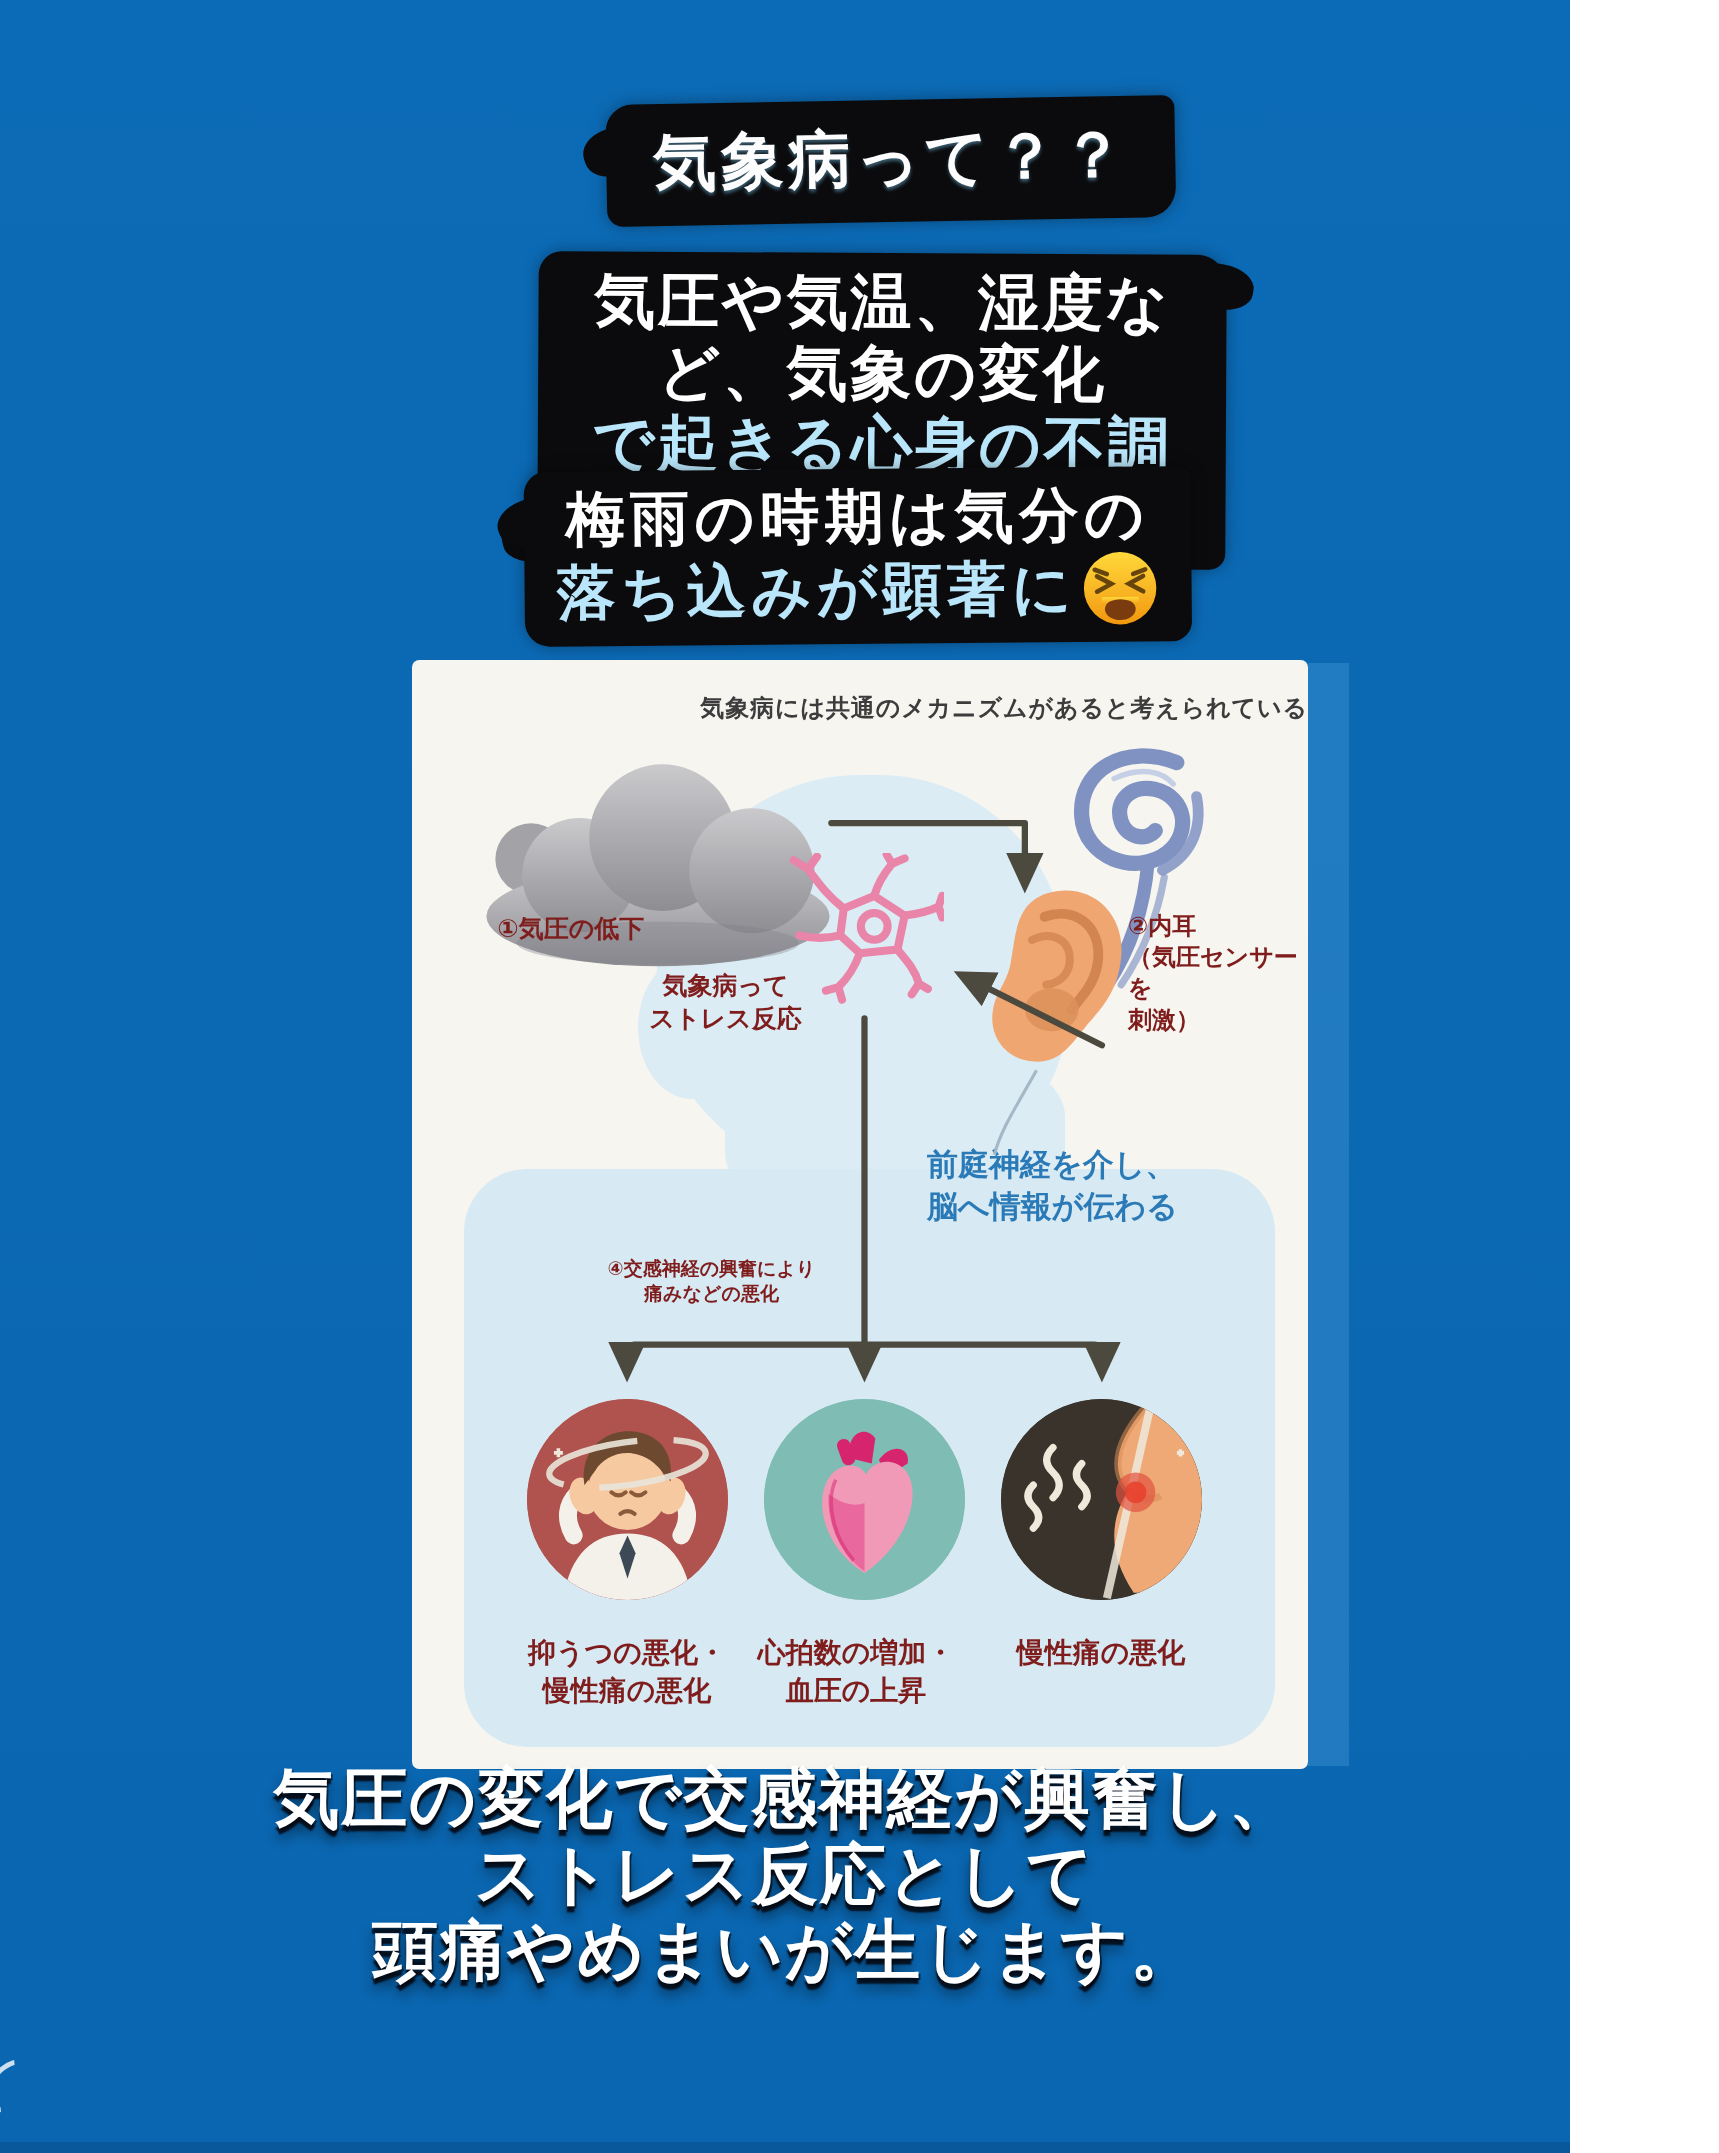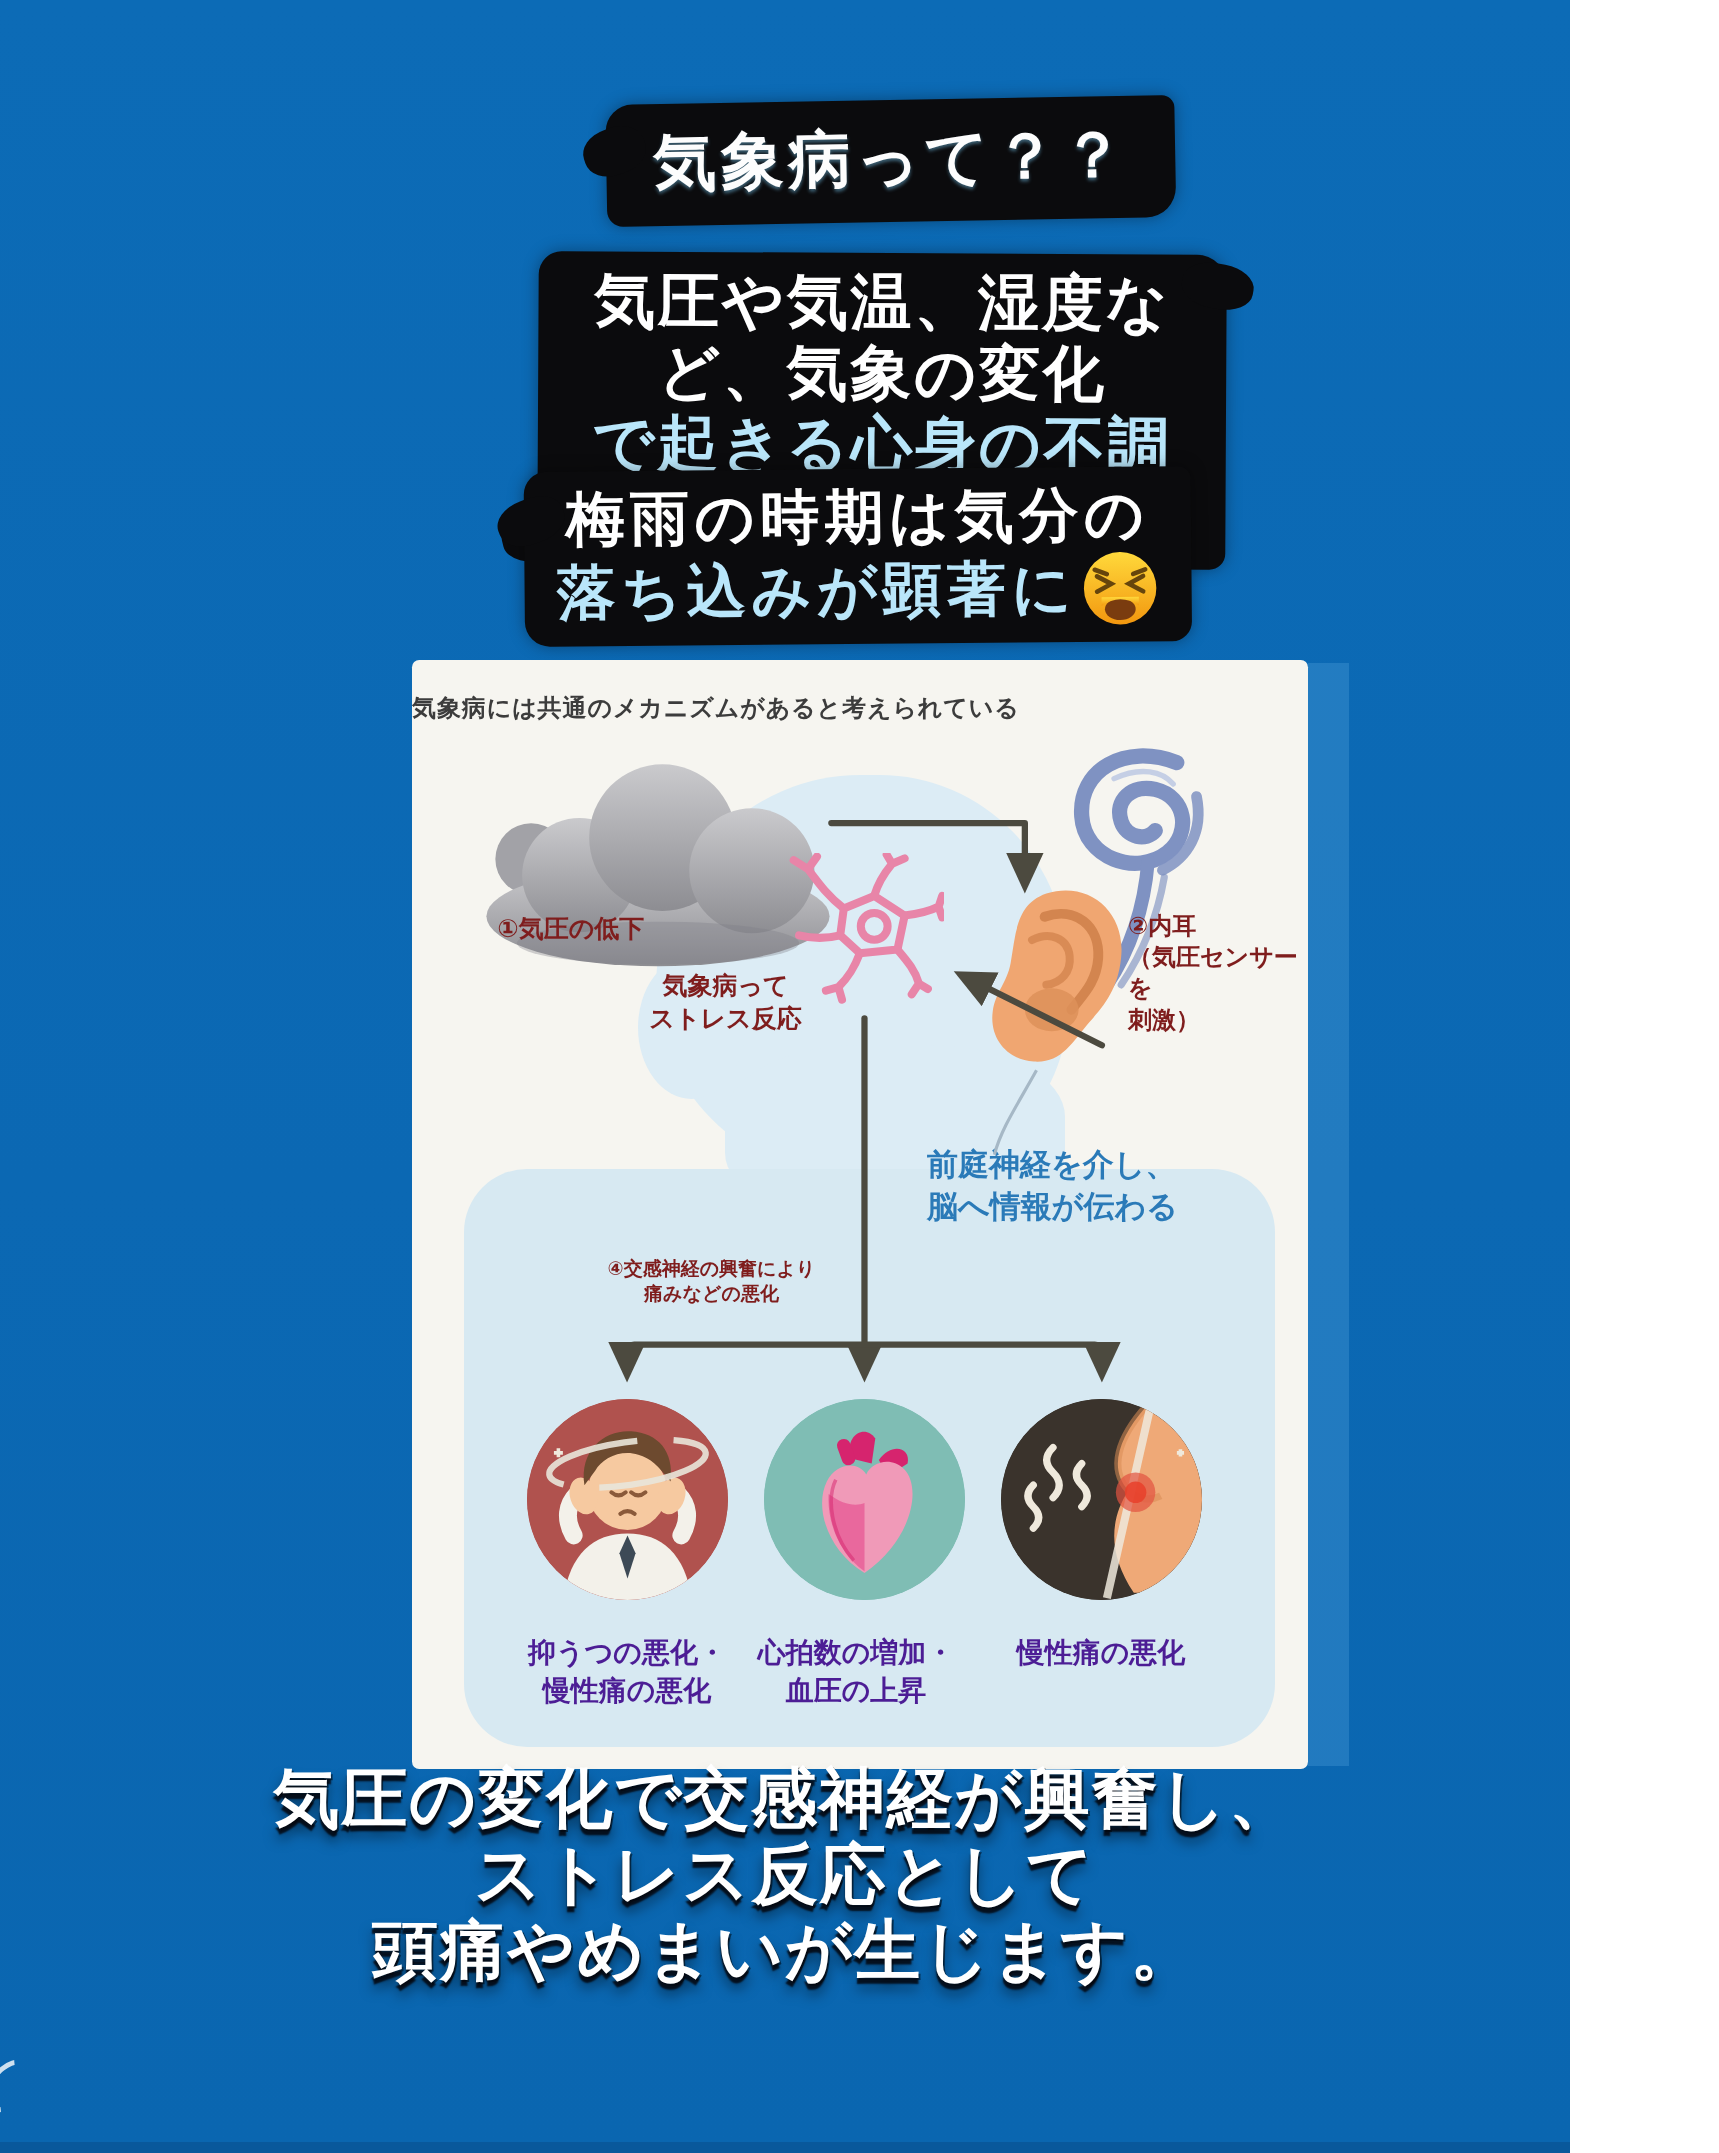--- a/index.html
+++ b/index.html
@@ -27,27 +27,27 @@
   .t-white{font-size:61px;letter-spacing:2.7px;color:#ffffff;}
   .t-cyan{font-size:61px;letter-spacing:2.7px;color:#b9e6fa;}
   .rainy-block .t-white{font-size:59px;letter-spacing:5.4px;}
   .rainy-block .t-cyan{font-size:59px;letter-spacing:5.4px;}
   .emoji{width:79px;height:79px;vertical-align:-19.7px;margin-left:3.6px;}
 
   
   .card{left:412px;top:660px;width:896px;height:1109px;background:#f6f5f0;
         border-radius:7.2px;overflow:hidden;}
   .sil{background:#dcecf5;border-radius:52% 48% 46% 54%/55% 50% 45% 50%;}
-  .card-title{left:0;top:32px;width:100%;text-align:left;font-size:24px;
+  .card-title{left:0;top:32px;width:100%;text-align:right;font-size:24px;
               font-weight:bold;color:#3c3c3c;letter-spacing:0.9px;}
   .blabel{font-weight:bold;color:#7f1d1d;line-height:1.3;}
   .dklabel{font-weight:bold;color:#2a7ab8;line-height:1.35;}
   .circle{width:201px;height:201px;border-radius:50%;overflow:hidden;top:739px;}
   .olabel{top:974px;width:304px;text-align:center;font-size:28px;font-weight:bold;
-          color:#4c1d95;line-height:1.35;}
+          color:#7f1d1d;line-height:1.35;}
 
   
   .footer{left:0;top:1761px;width:100%;text-align:center;font-size:66px;font-weight:800;
           color:#ffffff;line-height:1.15;letter-spacing:1.8px;
           text-shadow:0 6.3px 1.8px rgba(5,5,10,.85),0 10.7px 12.5px rgba(0,0,0,.5),1.8px 1.8px 0 rgba(0,0,0,.5);}
   .strip{left:1308px;top:663px;width:41px;height:1103px;background:rgba(120,190,240,.22);}
   .bottom-edge{left:0;bottom:0;width:100%;height:11.6px;background:#09589b;}
   .artifact{left:-10.7px;top:2055px;width:27px;height:52px;border:5.4px solid rgba(255,255,255,.8);
             border-radius:50%;border-right-color:transparent;border-top-color:transparent;transform:rotate(40deg);}
 </style>

